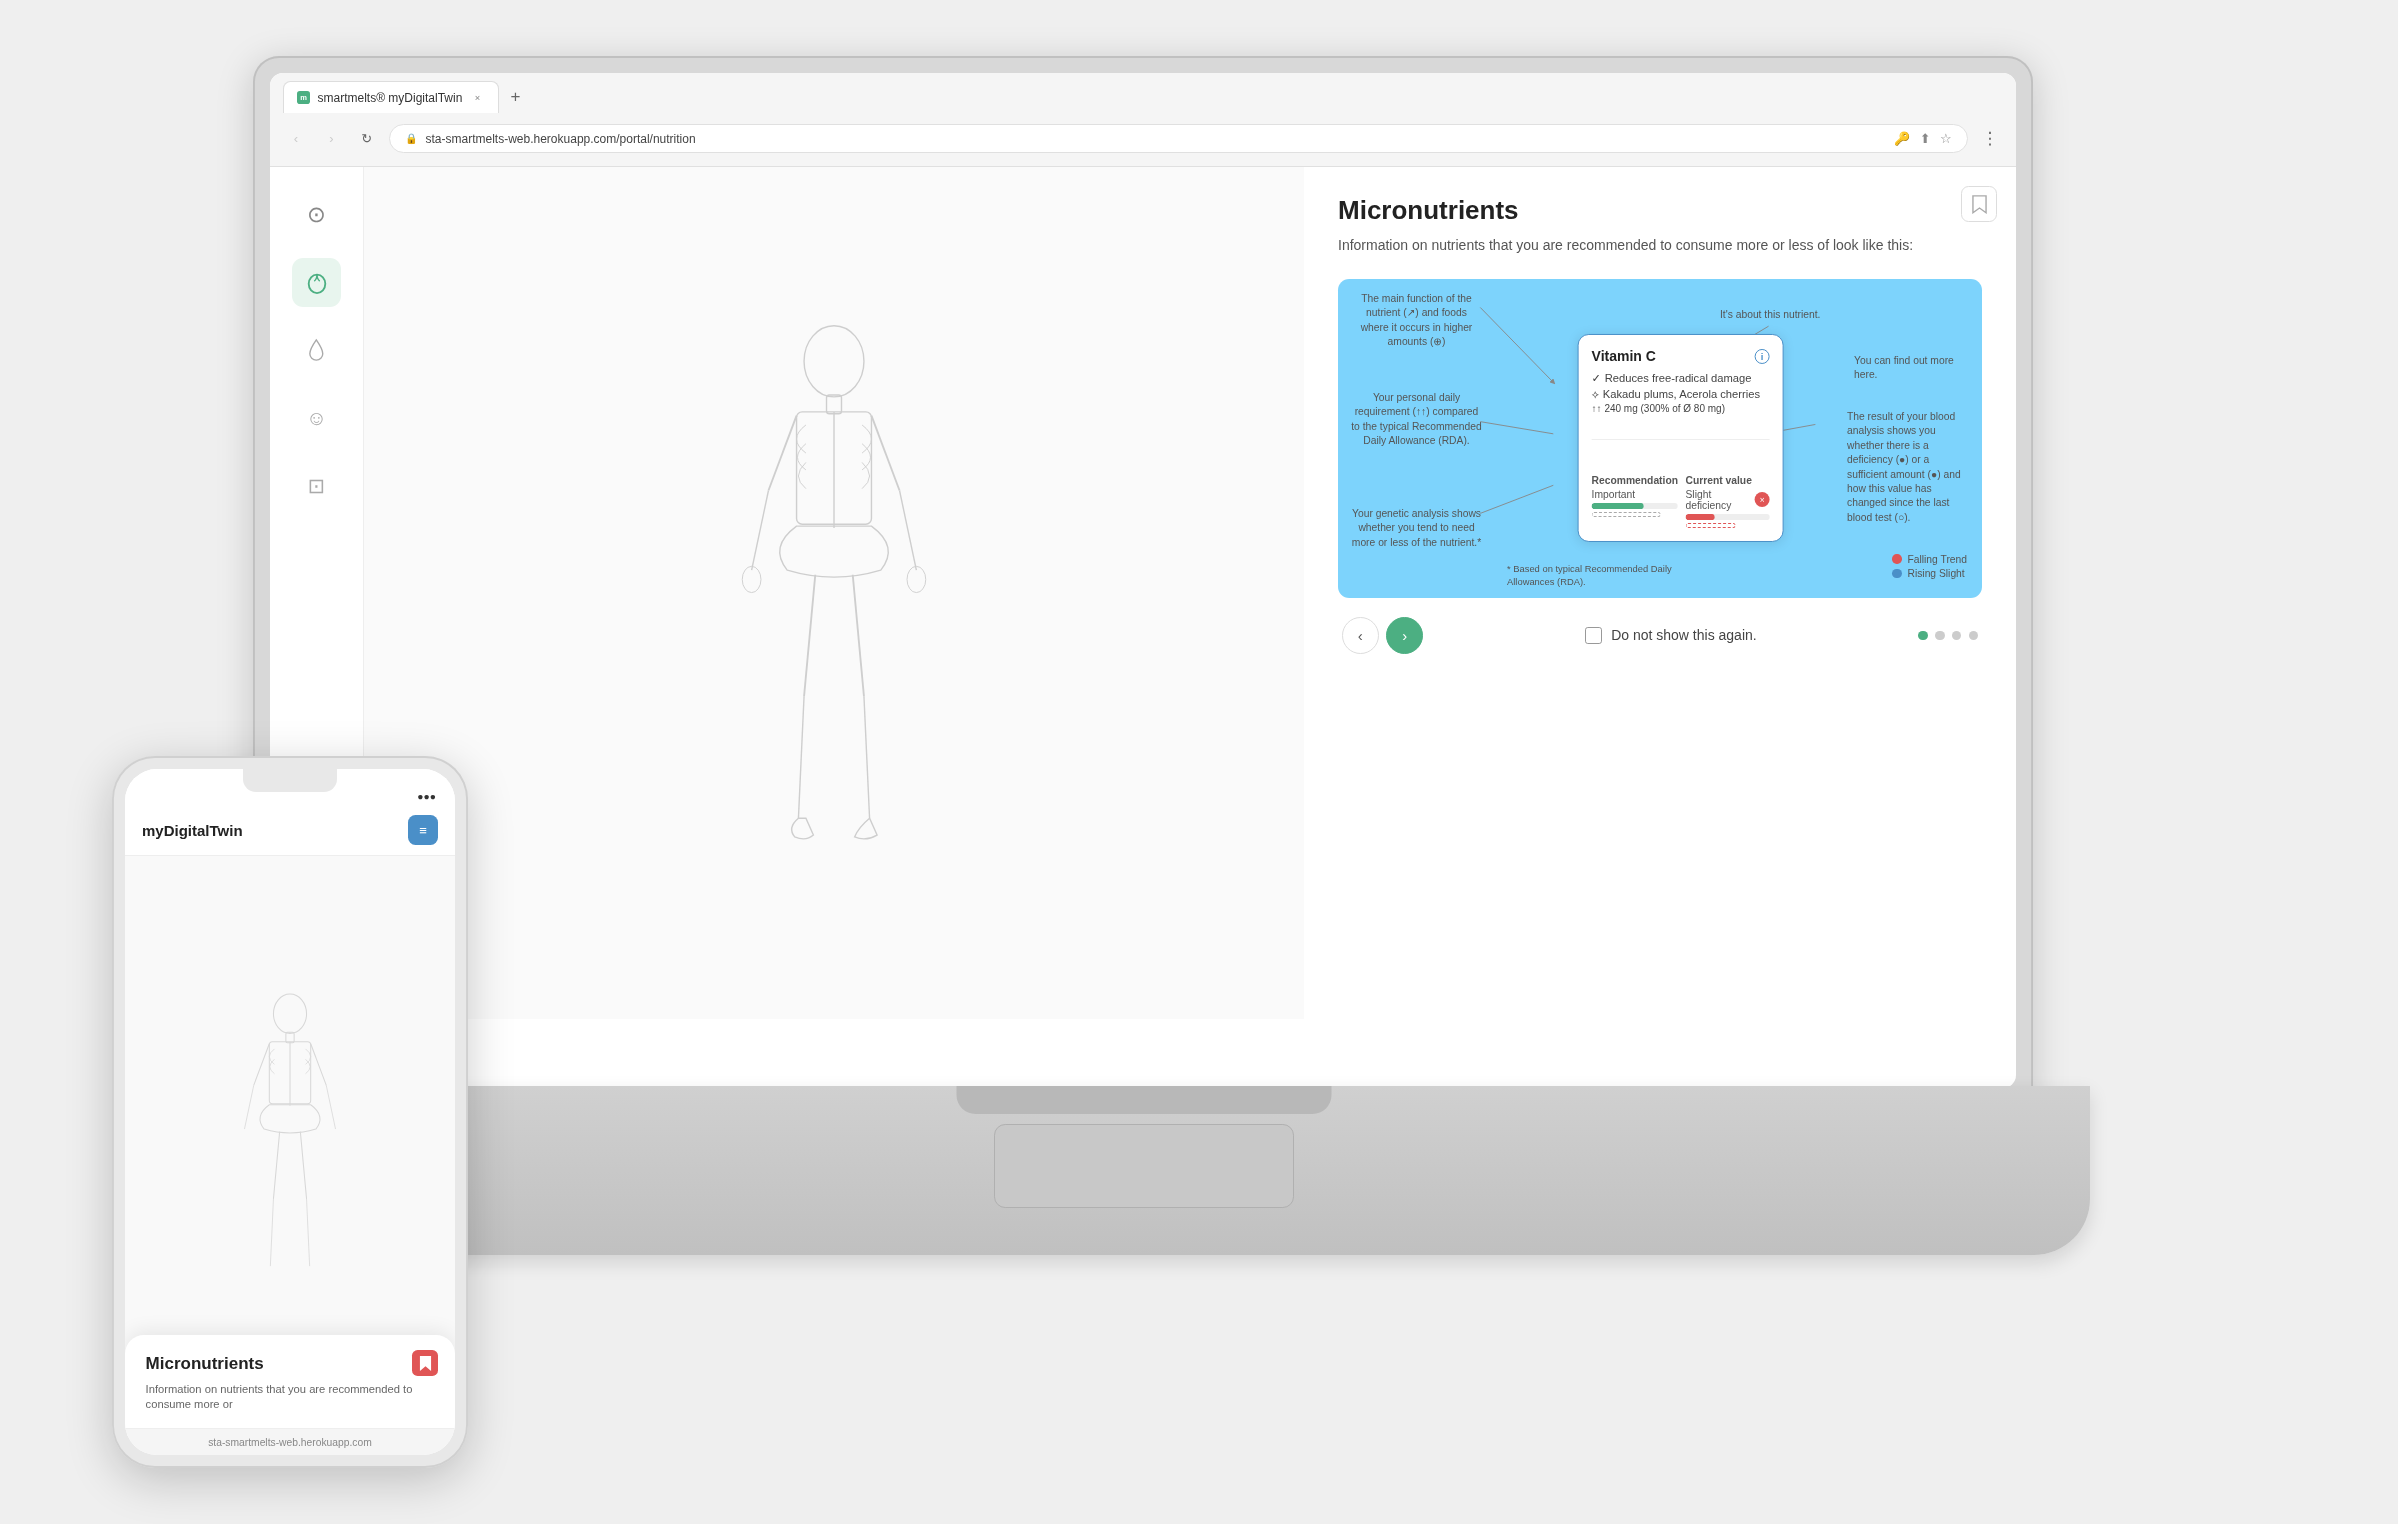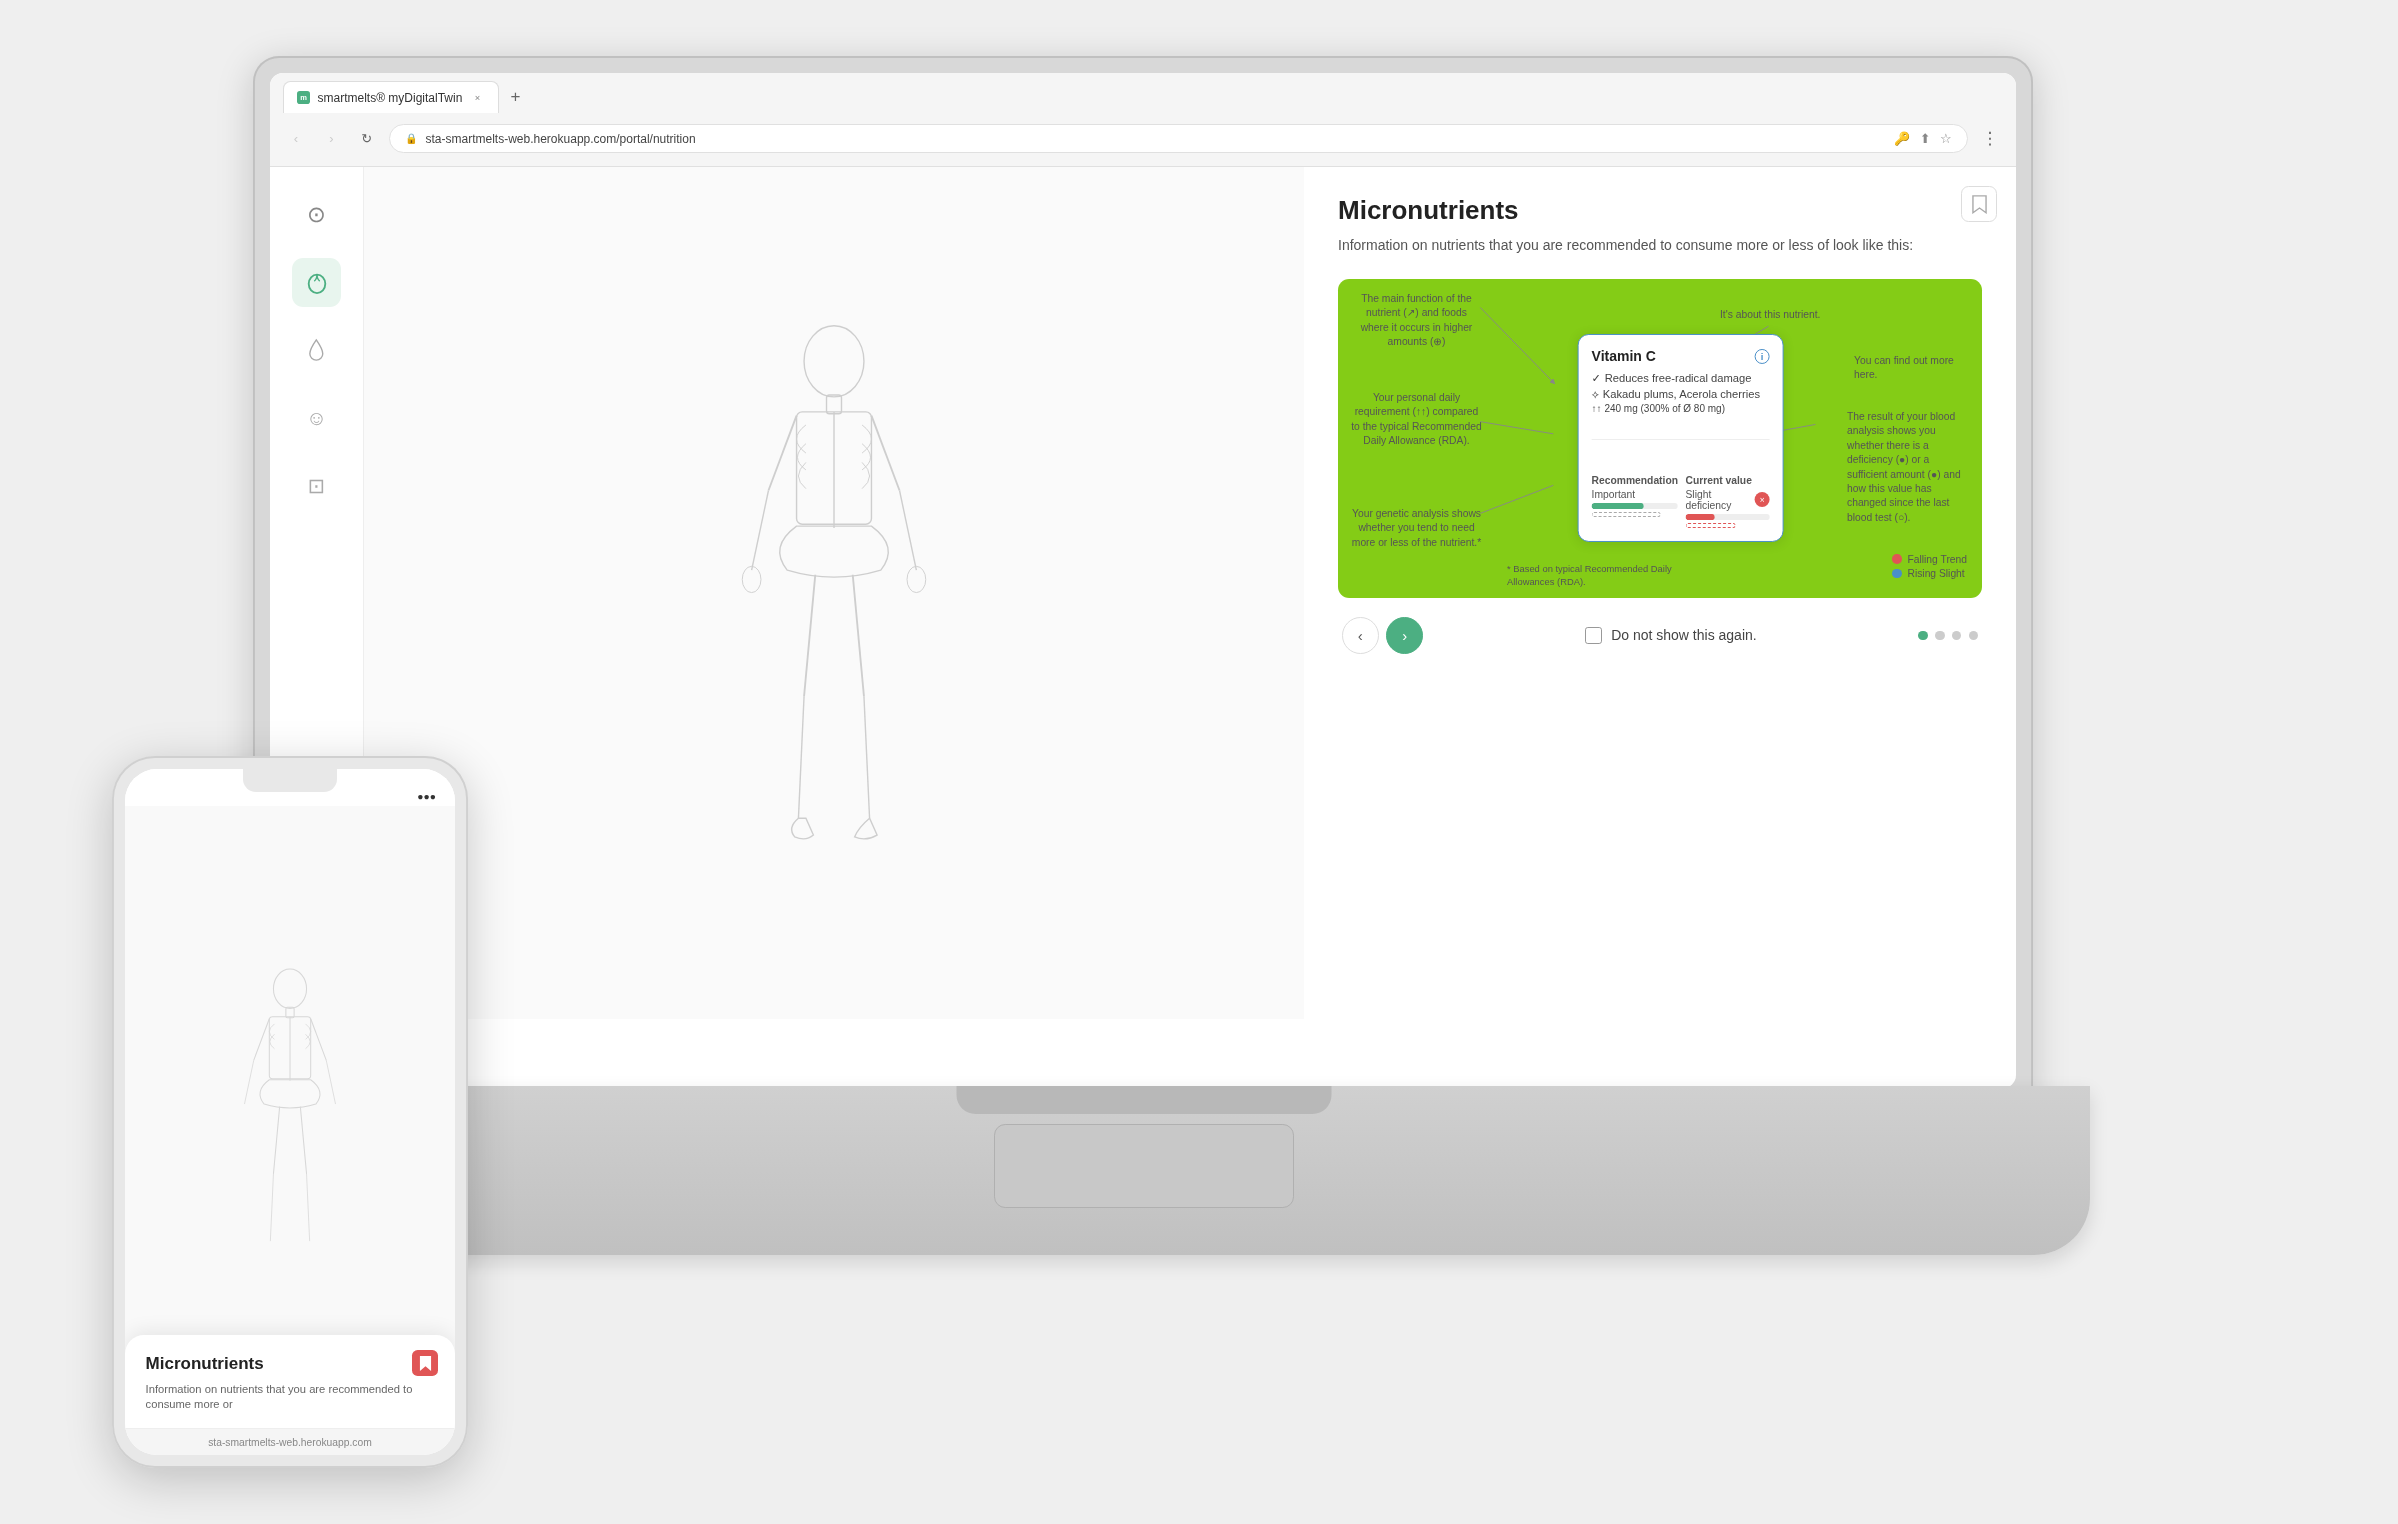--- a/index.html
+++ b/index.html
@@ -334,21 +334,21 @@
       color: #555;
       line-height: 1.5;
       margin-bottom: 22.5px;
     }
 
     
     .nutrient-diagram {
       position: relative;
       width: 100%;
       height: 319px;
-      background: #84cc16;
+      background: #7dd3fc;
       border-radius: 11.2px;
       overflow: hidden;
     }
 
     
     .nutrient-card {
       position: absolute;
       top: 50%;
       left: 50%;
       transform: translate(-40%, -50%);
@@ -920,20 +920,28 @@
     </div>
   </div>
 
   <div class="phone">
     <div class="phone-notch"></div>
     <div class="phone-screen">
       <div class="phone-status-bar">
         <span style="font-size:11.2px;font-weight:600;"></span>
         <span>●●●</span>
       </div>
+      <div class="phone-header">
+        <div class="phone-logo">
+          <span>myDigitalTwin</span>
+        </div>
+        <div class="phone-menu-icon">
+          <span>≡</span>
+        </div>
+      </div>
       <div class="phone-body-view">
 
         <svg width="122" height="300" viewBox="0 0 220 580" fill="none" opacity="0.35">
           <ellipse cx="110" cy="42" rx="32" ry="38" stroke="#999" stroke-width="2" fill="none"></ellipse>
           <rect x="102" y="78" width="16" height="20" stroke="#999" stroke-width="2" fill="none" rx="3"></rect>
           <rect x="70" y="96" width="80" height="120" stroke="#999" stroke-width="2" fill="none" rx="6"></rect>
           <path d="M80 110 Q60 125 80 140" stroke="#999" stroke-width="1.5" fill="none"></path>
           <path d="M140 110 Q160 125 140 140" stroke="#999" stroke-width="1.5" fill="none"></path>
           <path d="M80 130 Q62 145 80 158" stroke="#999" stroke-width="1.5" fill="none"></path>
           <path d="M140 130 Q158 145 140 158" stroke="#999" stroke-width="1.5" fill="none"></path>

